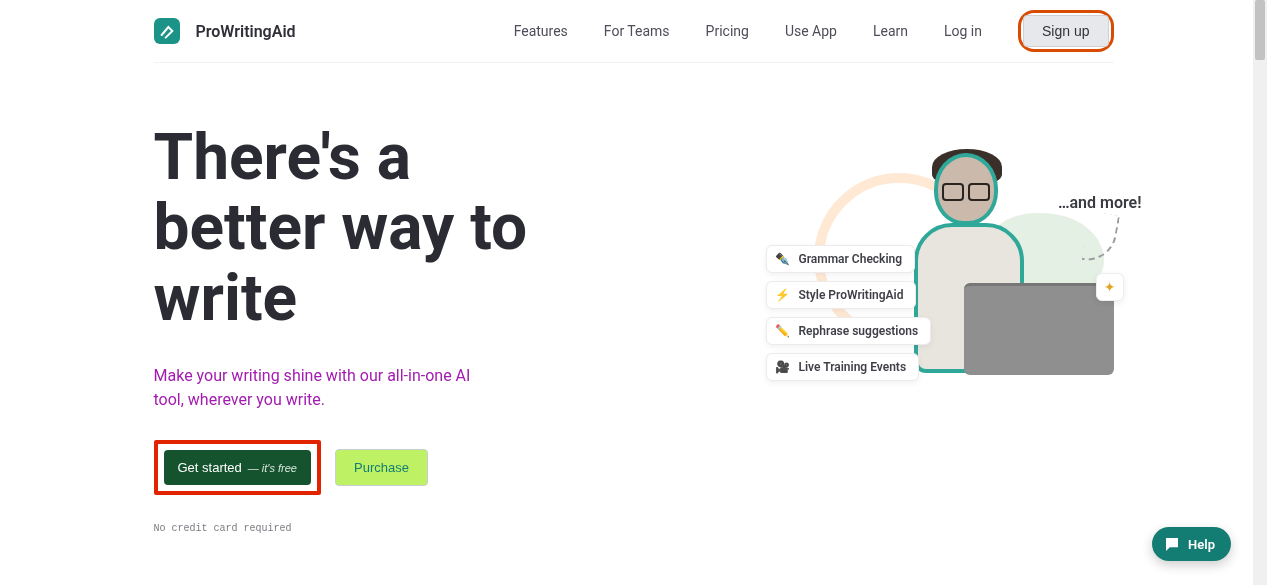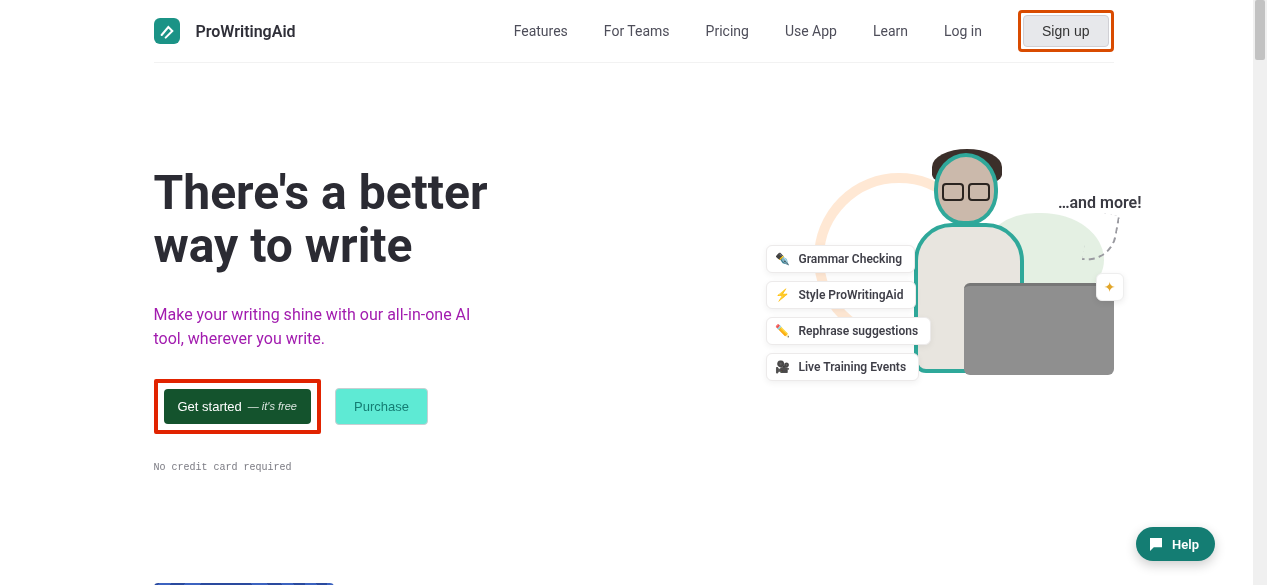--- a/index.html
+++ b/index.html
@@ -62,44 +62,43 @@
     background: #e7e8eb;
     border: 1px solid #d0d0d5;
     border-radius: 4px;
     padding: 7px 18px;
     font-size: 14px;
     color: #333;
     cursor: pointer;
   }
   .highlight-orange {
     border: 3px solid #d94b00;
-    border-radius: 4px;
+    border-radius: 16px;
     padding: 2px;
     display: inline-flex;
   }
   .highlight-red {
     border: 4px solid #e12300;
     border-radius: 2px;
     padding: 6px;
     display: inline-flex;
   }
   .hero {
     display: flex;
     justify-content: space-between;
     align-items: flex-start;
     padding-top: 60px;
   }
   .hero-left { max-width: 430px; }
   .hero-title {
-    font-size: 48px;
+    font-size: 64px;
     line-height: 1.1;
     font-weight: 700;
     color: #2b2b33;
     margin-bottom: 30px;
-    margin-top: 44px;
   }
   .hero-sub {
     font-size: 16px;
     color: #a21caf;
     line-height: 1.5;
     margin-bottom: 28px;
     max-width: 320px;
   }
   .cta-row { display: flex; align-items: center; gap: 14px; margin-bottom: 28px; }
   .btn-primary {
@@ -107,21 +106,21 @@
     color: #fff;
     border: none;
     border-radius: 4px;
     padding: 10px 14px;
     font-size: 13px;
     cursor: pointer;
     display: flex; align-items: center; gap: 6px;
   }
   .btn-primary .sub { font-size: 11px; opacity: .85; font-style: italic; }
   .btn-secondary {
-    background: #5eead4;
+    background: #bef264;
     color: #147d73;
     border: 1px solid #c7cfd2;
     border-radius: 4px;
     padding: 10px 18px;
     font-size: 13px;
     cursor: pointer;
   }
   .credit-note { font-size: 10px; color: #7a7a82; font-family: Liberation Mono, monospace; }
   
   .hero-right {
@@ -253,21 +252,21 @@
     background:
       radial-gradient(circle at 30% 30%, #f6e27a 0 8px, transparent 9px),
       radial-gradient(circle at 70% 50%, #f6e27a 0 6px, transparent 7px),
       radial-gradient(circle at 50% 80%, #f6e27a 0 5px, transparent 6px),
       repeating-radial-gradient(circle at 40% 40%, #2a4a9e 0 10px, #3c63c0 10px 20px);
     border-radius: 4px;
   }
   
   .help-bubble {
     position: fixed;
-    right: 52px; bottom: 24px;
+    right: 36px; bottom: 24px;
     background: #147d73;
     color: #fff;
     border-radius: 22px;
     padding: 9px 16px 9px 12px;
     display: flex; align-items: center; gap: 8px;
     font-size: 13px; font-weight: 600;
     box-shadow: 0 4px 12px rgba(0,0,0,.2);
     cursor: pointer;
   }
   .help-bubble svg { width: 16px; height: 16px; }

